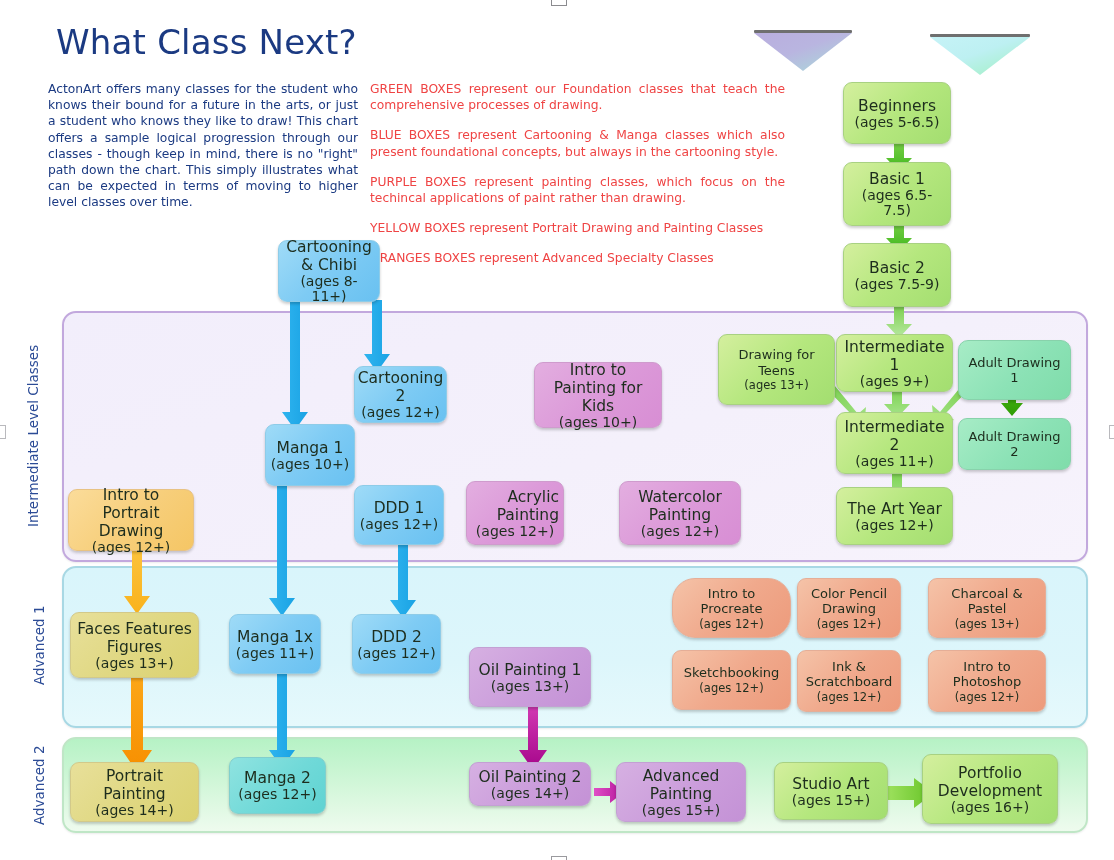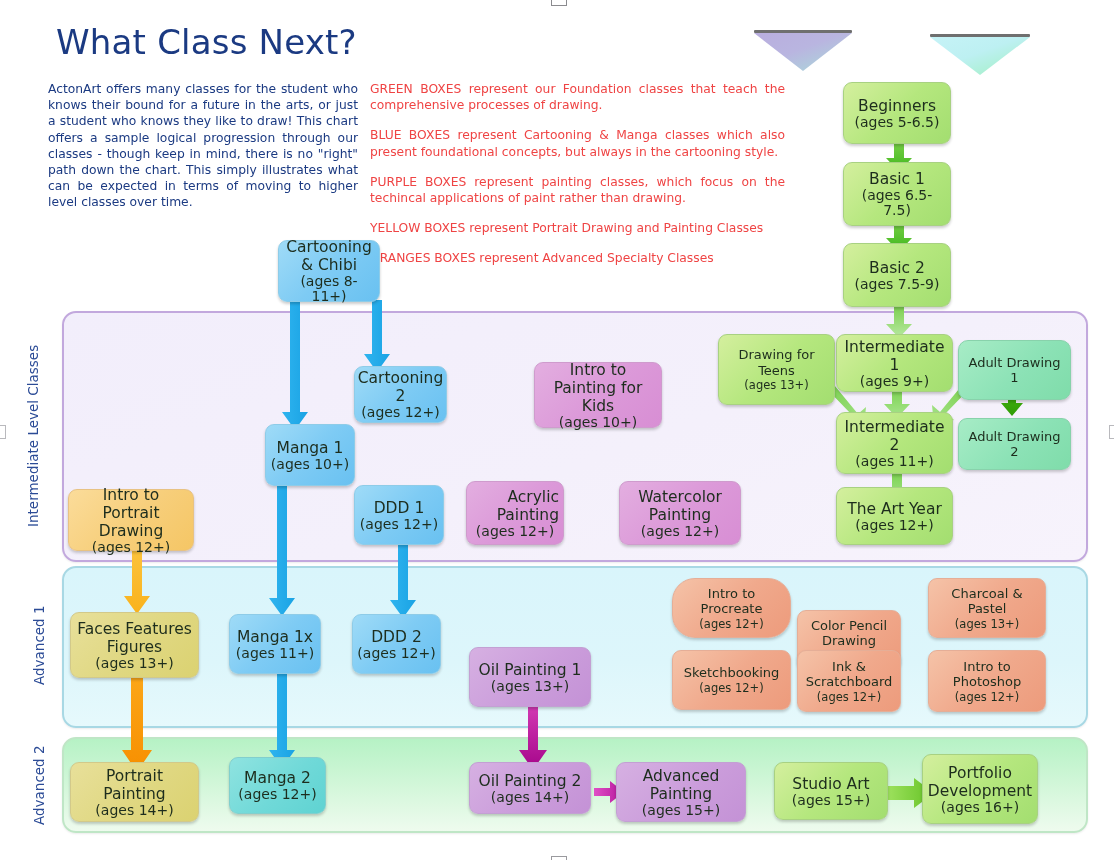--- a/index.html
+++ b/index.html
@@ -396,21 +396,21 @@
     <span class="t2">(ages 12+)</span>
   </div>
   <div class="box c-purple" style="left:619px;top:481px;width:122px;height:64px;">
     <span class="t1">Watercolor Painting</span>
     <span class="t2">(ages 12+)</span>
   </div>
   <div class="box c-lav" style="left:469px;top:647px;width:122px;height:60px;">
     <span class="t1">Oil Painting 1</span>
     <span class="t2">(ages 13+)</span>
   </div>
-  <div class="box c-lav" style="left:469px;top:762px;width:122px;height:52px;">
+  <div class="box c-lav" style="left:469px;top:762px;width:122px;height:44px;">
     <span class="t1">Oil Painting 2</span>
     <span class="t2">(ages 14+)</span>
   </div>
   <div class="box c-lav" style="left:616px;top:762px;width:130px;height:60px;">
     <span class="t1">Advanced Painting</span>
     <span class="t2">(ages 15+)</span>
   </div>
 
   <div class="box c-yellow" style="left:68px;top:489px;width:126px;height:62px;">
     <span class="t1">Intro to Portrait Drawing</span>
@@ -422,21 +422,21 @@
   </div>
   <div class="box c-khaki" style="left:70px;top:762px;width:129px;height:60px;">
     <span class="t1">Portrait Painting</span>
     <span class="t2">(ages 14+)</span>
   </div>
 
   <div class="box c-orange sm" style="left:672px;top:578px;width:119px;height:60px;border-radius:23px;">
     <span class="t1">Intro to Procreate</span>
     <span class="t2">(ages 12+)</span>
   </div>
-  <div class="box c-orange sm" style="left:797px;top:578px;width:104px;height:60px;margin-top:32px;">
+  <div class="box c-orange sm" style="left:797px;top:578px;width:104px;height:60px;">
     <span class="t1">Color Pencil Drawing</span>
     <span class="t2">(ages 12+)</span>
   </div>
   <div class="box c-orange sm" style="left:928px;top:578px;width:118px;height:60px;">
     <span class="t1">Charcoal &amp; Pastel</span>
     <span class="t2">(ages 13+)</span>
   </div>
   <div class="box c-orange sm" style="left:672px;top:650px;width:119px;height:60px;text-align:center;">
     <span class="t1">Sketchbooking</span>
     <span class="t2">(ages 12+)</span>
@@ -447,18 +447,18 @@
   </div>
   <div class="box c-orange sm" style="left:928px;top:650px;width:118px;height:62px;">
     <span class="t1">Intro to Photoshop</span>
     <span class="t2">(ages 12+)</span>
   </div>
 
   <div class="box c-green" style="left:774px;top:762px;width:114px;height:58px;">
     <span class="t1">Studio Art</span>
     <span class="t2">(ages 15+)</span>
   </div>
-  <div class="box c-green" style="left:922px;top:754px;width:116px;height:70px;">
+  <div class="box c-green" style="left:922px;top:754px;width:136px;height:70px;">
     <span class="t1">Portfolio Development</span>
     <span class="t2">(ages 16+)</span>
   </div>
 
 </div>
 
 </body></html>

